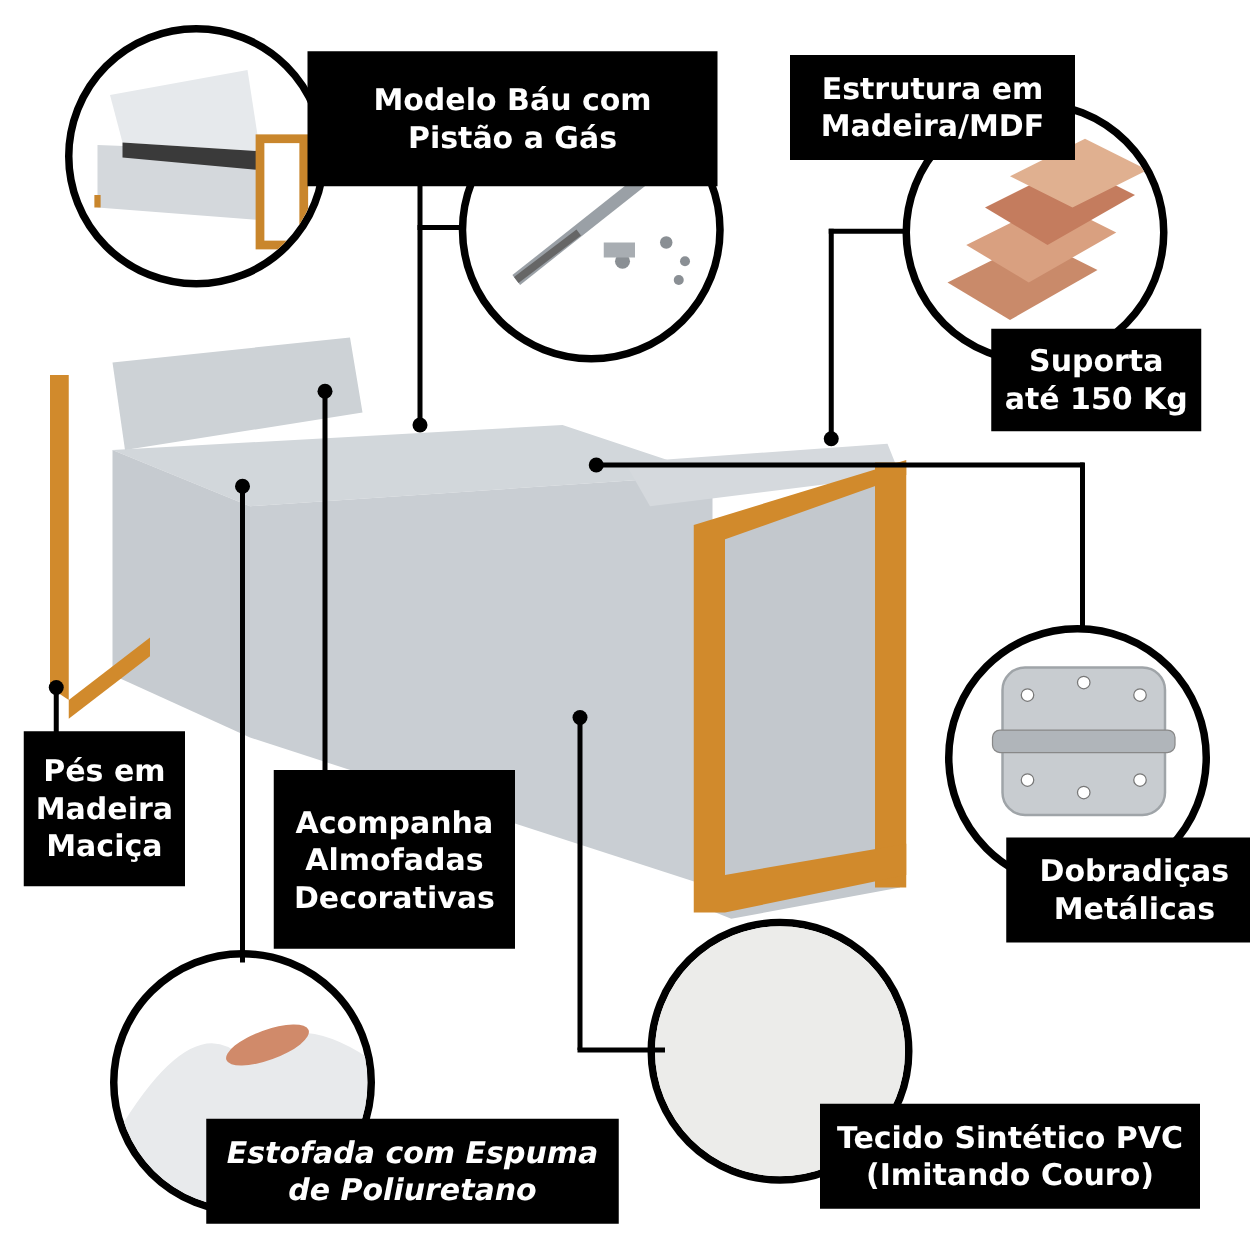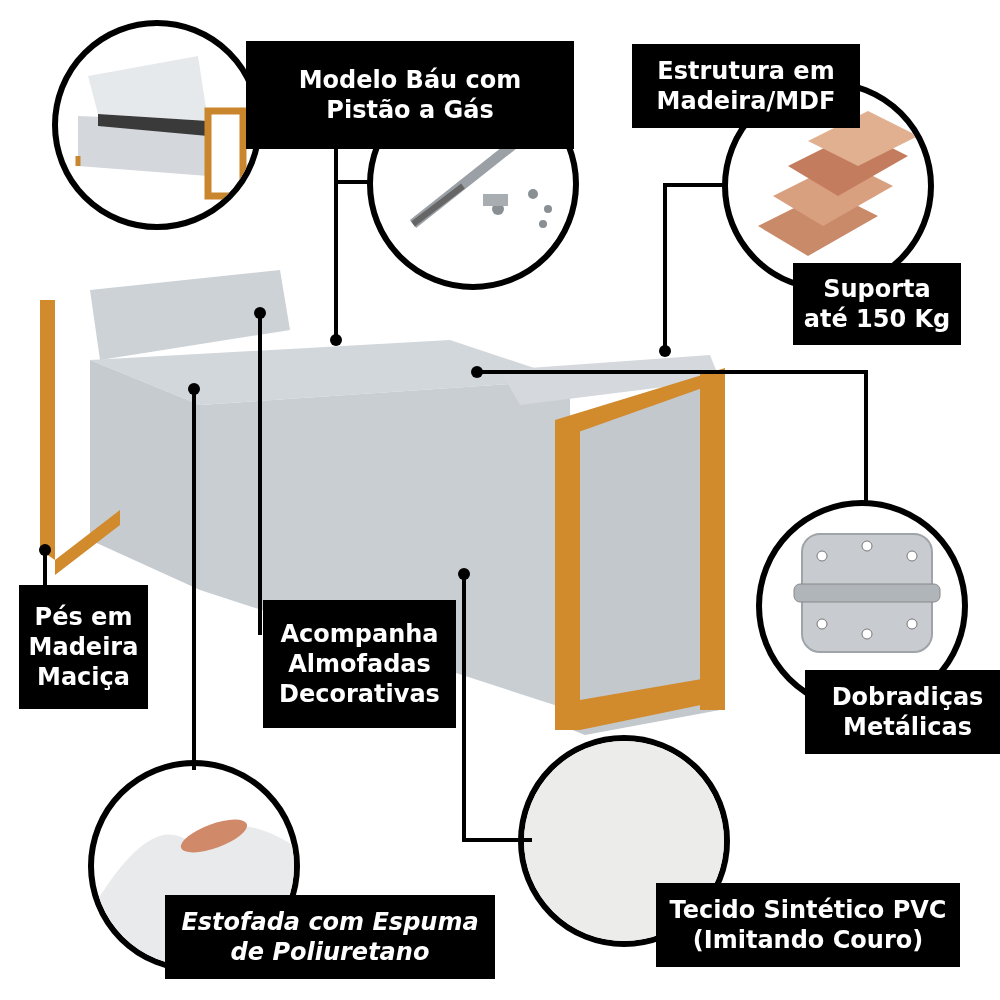--- a/index.html
+++ b/index.html
@@ -119,21 +119,21 @@
 </div>
 <div class="label" style="left:793px;top:263px;width:168px;height:82px;">
   <span>Suporta</span>
   <span>até 150 Kg</span>
 </div>
 <div class="label" style="left:19px;top:585px;width:129px;height:124px;">
   <span>Pés em</span>
   <span>Madeira</span>
   <span>Maciça</span>
 </div>
-<div class="label" style="left:219px;top:600px;width:193px;height:128px;margin-left:44px;">
+<div class="label" style="left:219px;top:616px;width:193px;height:143px;">
   <span>Acompanha</span>
   <span>Almofadas</span>
   <span>Decorativas</span>
 </div>
 <div class="label" style="left:757px;top:670px;width:205px;height:84px;margin-left:48px;">
   <span>Dobradiças</span>
   <span>Metálicas</span>
 </div>
 <div class="label" style="left:165px;top:895px;width:330px;height:84px;font-style:italic;">
   <span>Estofada com Espuma</span>

